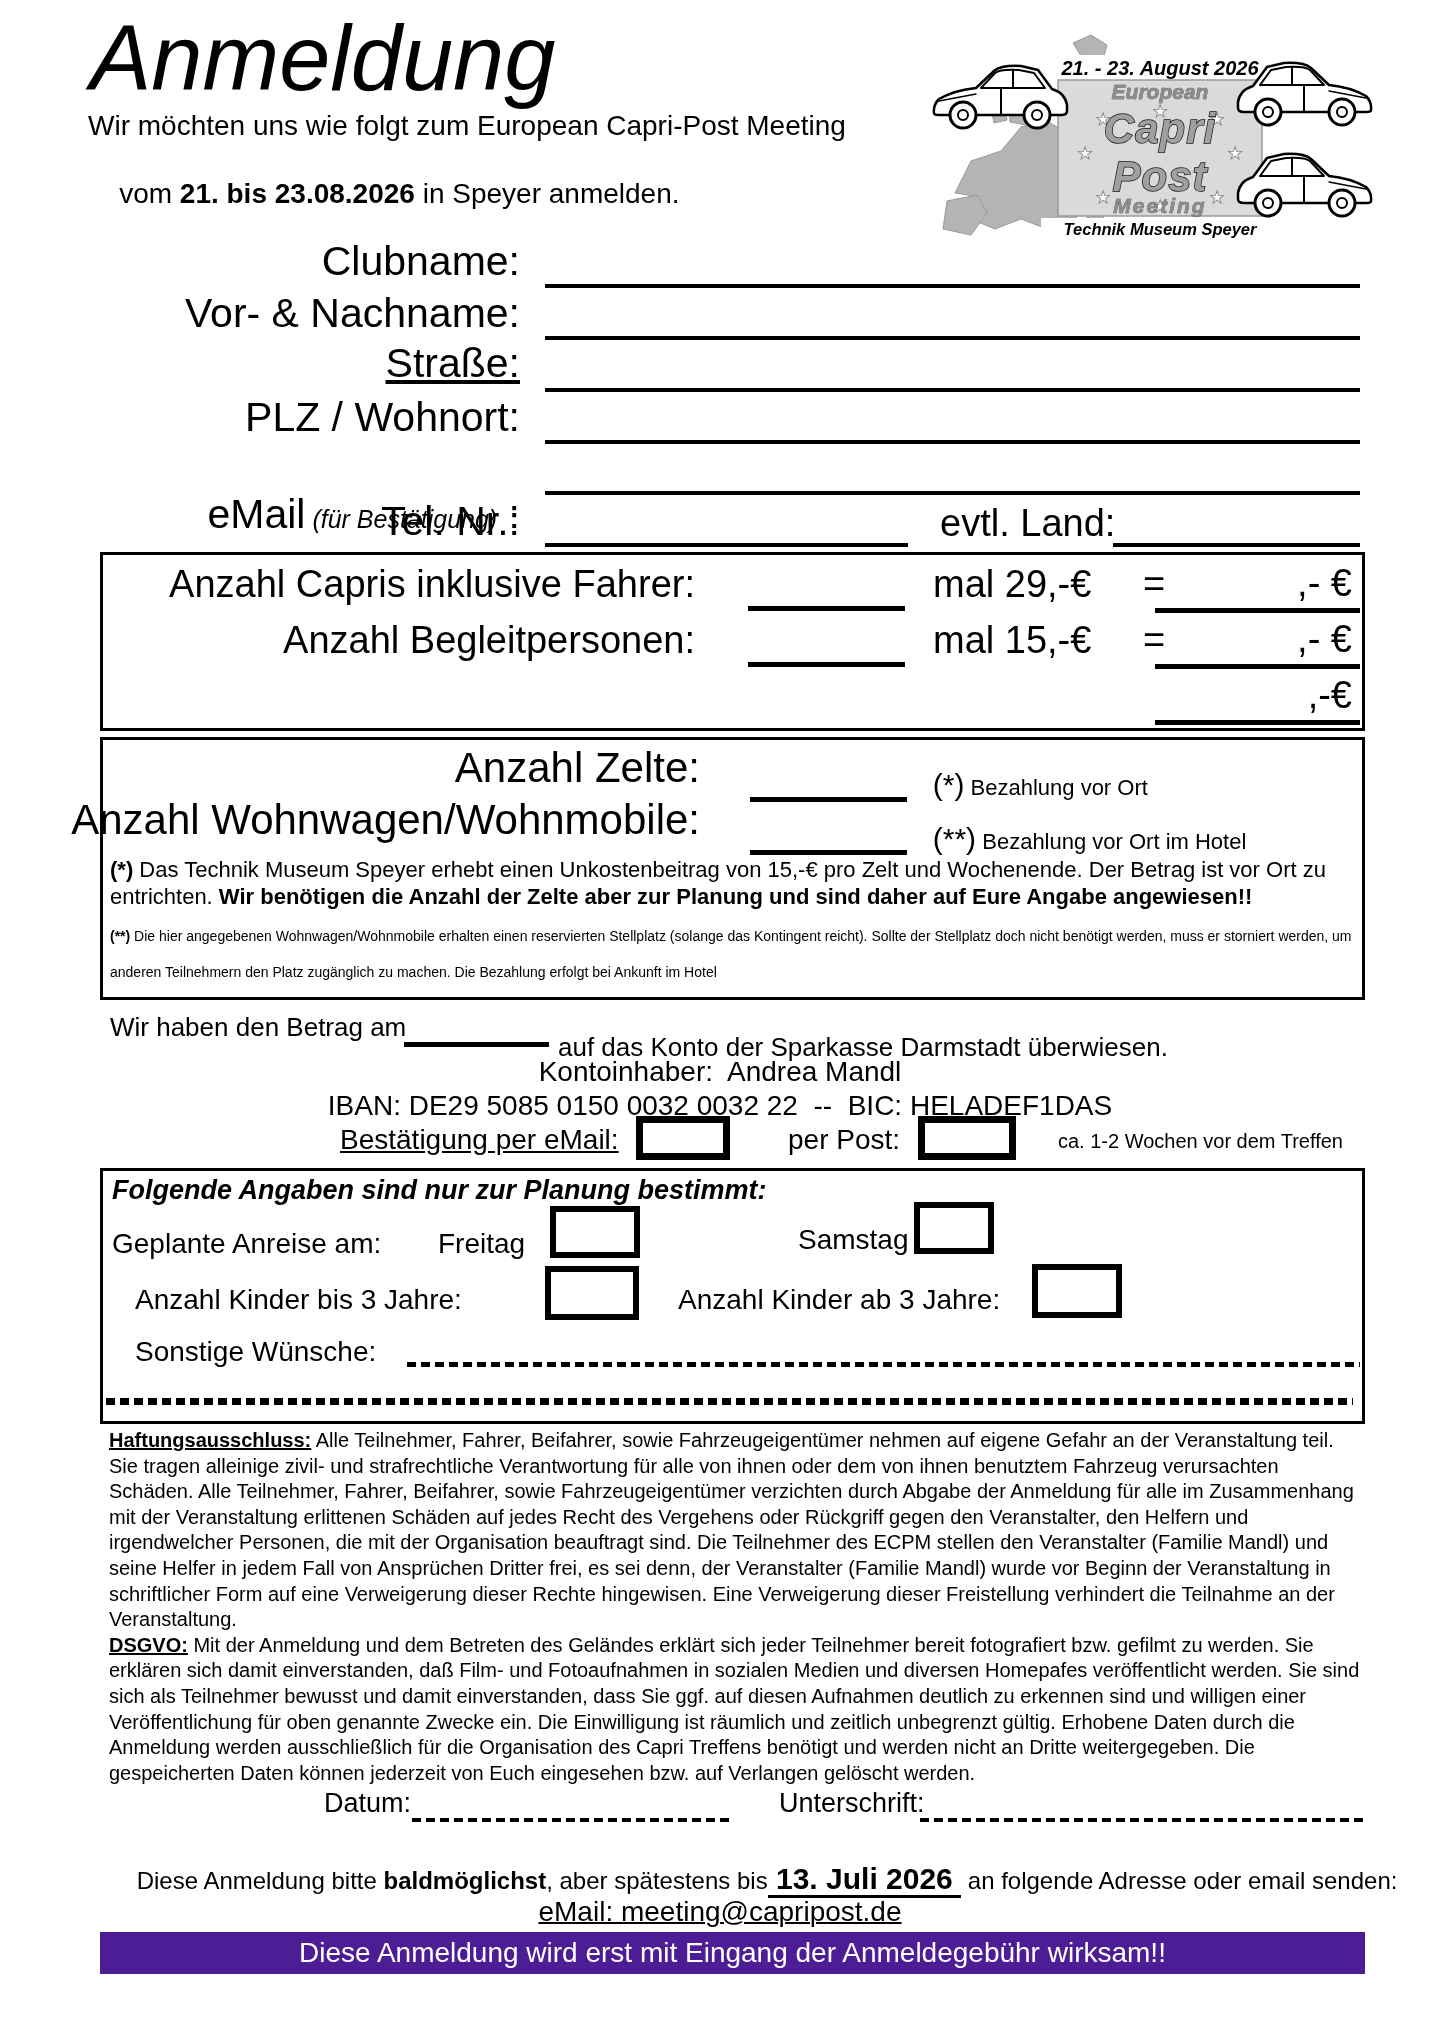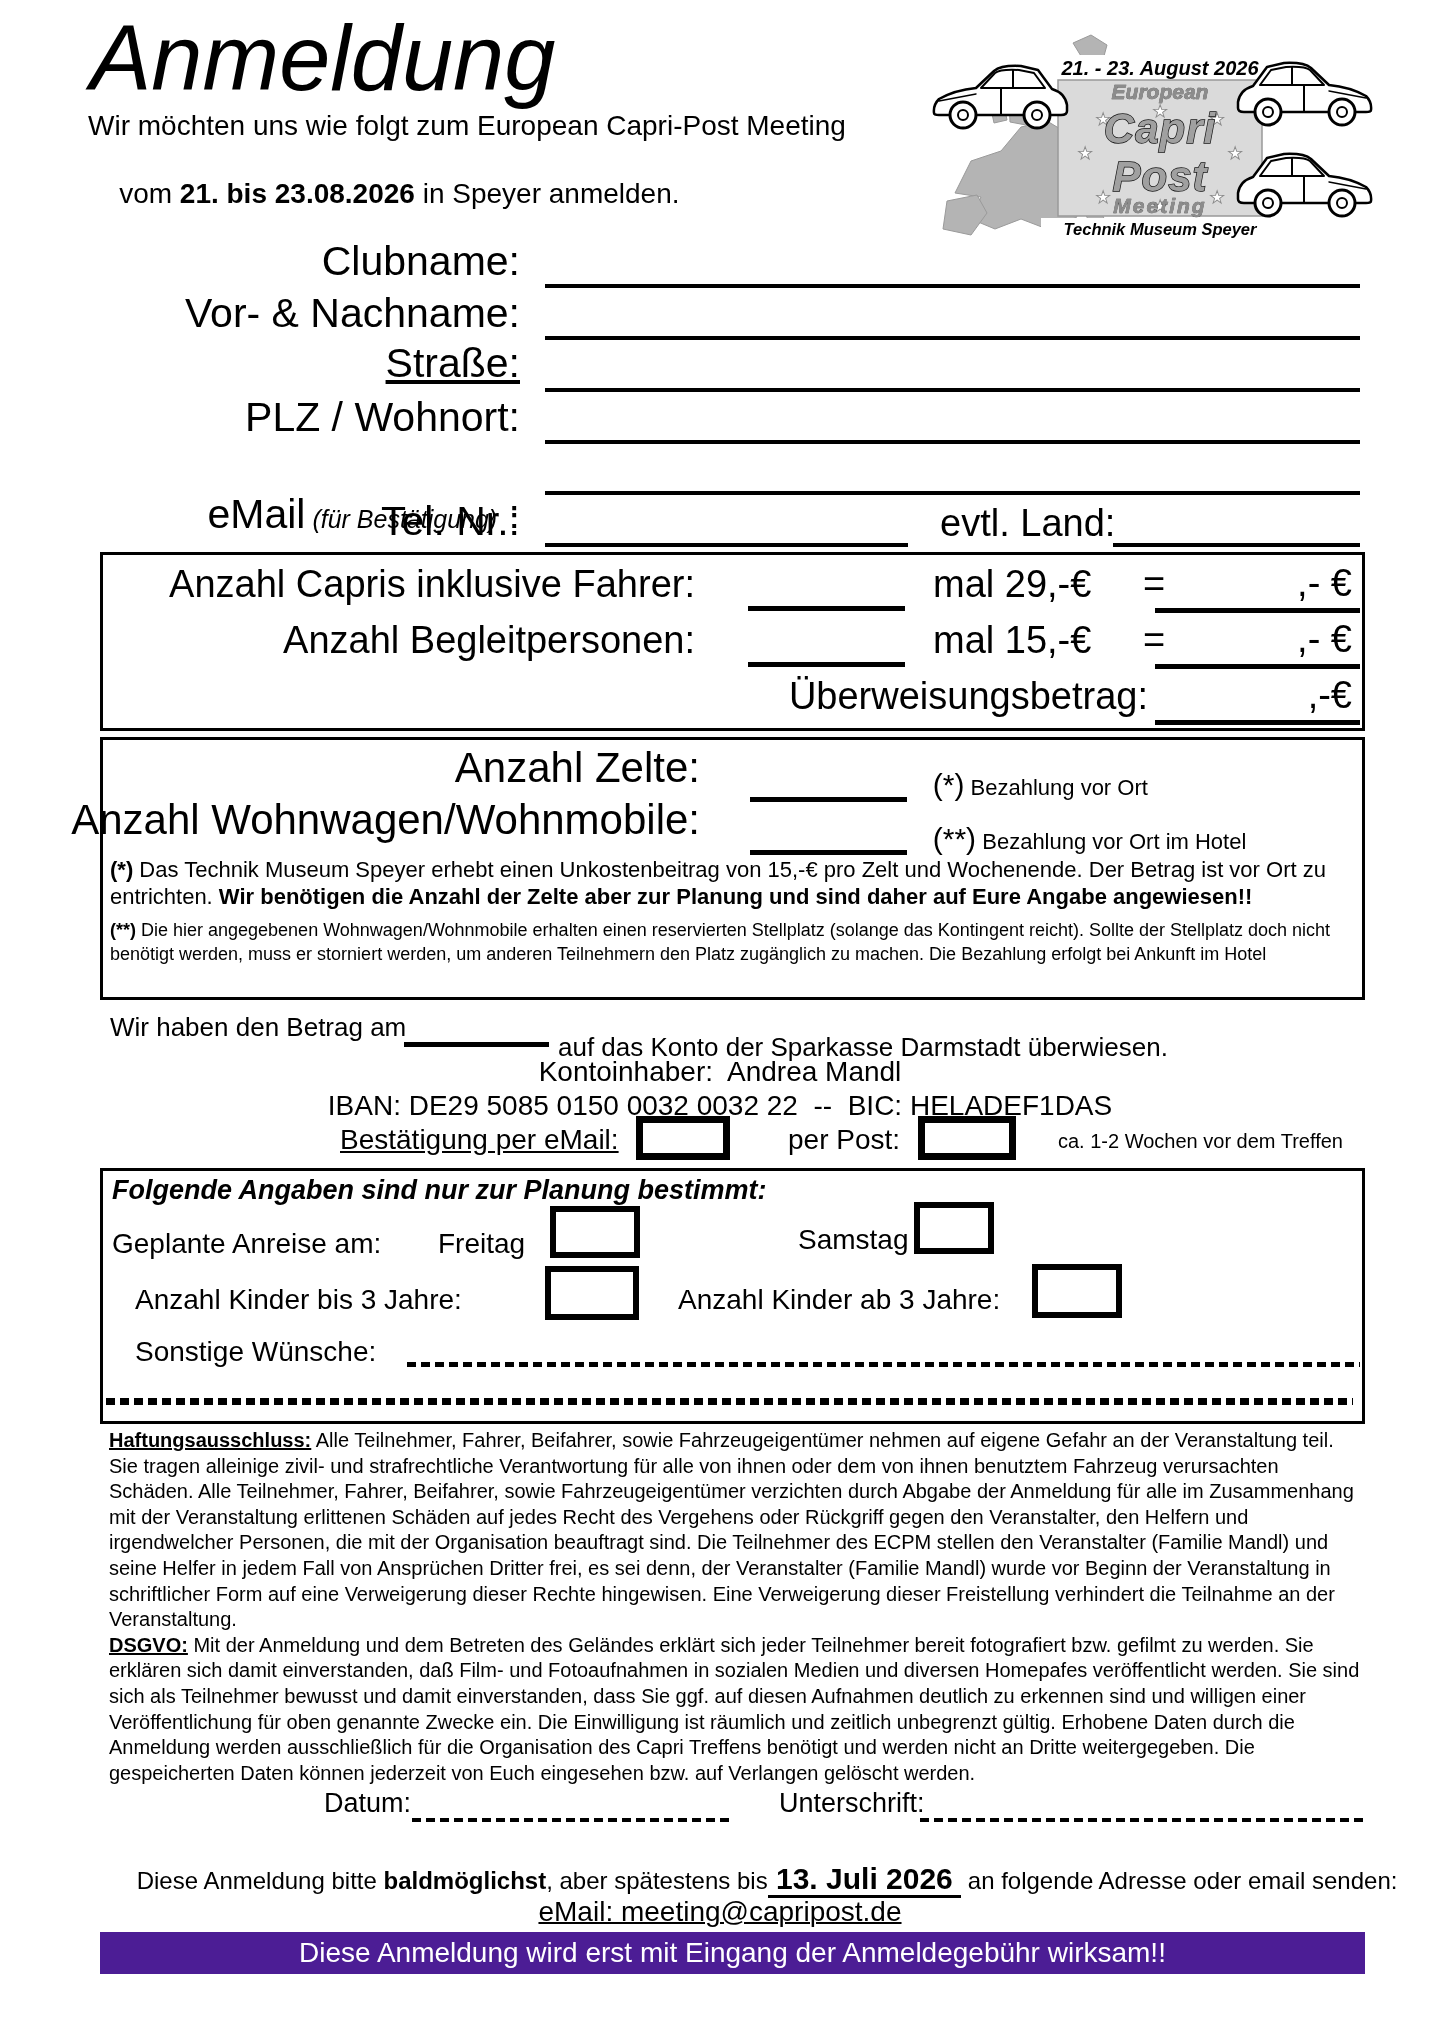--- a/index.html
+++ b/index.html
@@ -141,40 +141,39 @@
   <div class="lbl38" style="left:933px;top:562px;">mal 29,-€</div>
   <div class="lbl38" style="left:1143px;top:562px;">=</div>
   <div class="amt" style="left:1155px;top:560px;width:197px;">,- €</div>
 
   <div class="lbl38 r" style="left:120px;top:618px;width:575px;">Anzahl Begleitpersonen:</div>
   <div class="wline5" style="left:748px;top:662px;width:157px;"></div>
   <div class="lbl38" style="left:933px;top:618px;">mal 15,-€</div>
   <div class="lbl38" style="left:1143px;top:618px;">=</div>
   <div class="amt" style="left:1155px;top:616px;width:197px;">,- €</div>
 
-  <div class="lbl38 r" style="left:700px;top:674px;width:448px;">Überweisungsbetrag:</div>
   <div class="amt" style="left:1155px;top:672px;width:197px;">,-€</div>
 
   <div class="box" style="left:100px;top:737px;width:1259px;height:257px;"></div>
   <div class="r abs" style="left:300px;top:744px;width:400px;font-size:42px;">Anzahl Zelte:</div>
   <div class="wline5" style="left:750px;top:797px;width:157px;"></div>
   <div class="abs pre" style="left:915px;top:750px;">
     <span style="font-size:30px;">(*)</span><span style="font-size:22px;"> Bezahlung vor Ort</span>
   </div>
 
   <div class="r abs" style="left:60px;top:796px;width:640px;font-size:42px;">Anzahl Wohnwagen/Wohnmobile:</div>
   <div class="wline5" style="left:750px;top:850px;width:157px;"></div>
   <div class="abs pre" style="left:915px;top:804px;">
     <span style="font-size:30px;">(**)</span><span style="font-size:22px;"> Bezahlung vor Ort im Hotel</span>
   </div>
 
   <div class="abs" style="left:110px;top:856px;width:1242px;font-size:22px;line-height:27px;">
     <span class="b">(*)</span><span> Das Technik Museum Speyer erhebt einen Unkostenbeitrag von 15,-€ pro Zelt und Wochenende. Der Betrag ist vor Ort zu entrichten. </span><span class="b">Wir benötigen die Anzahl der Zelte aber zur Planung und sind daher auf Eure Angabe angewiesen!!</span>
   </div>
-  <div class="abs" style="left:110px;top:918px;width:1242px;font-size:18px;line-height:24px;">
+  <div class="abs" style="left:110px;top:918px;width:1242px;font-size:14px;line-height:36px;">
     <span class="b">(**)</span><span> Die hier angegebenen Wohnwagen/Wohnmobile erhalten einen reservierten Stellplatz (solange das Kontingent reicht). Sollte der Stellplatz doch nicht benötigt werden, muss er storniert werden, um anderen Teilnehmern den Platz zugänglich zu machen. Die Bezahlung erfolgt bei Ankunft im Hotel</span>
   </div>
 
   <div class="abs" style="left:110px;top:1012px;font-size:26px;">Wir haben den Betrag am</div>
   <div class="wline5" style="left:404px;top:1042px;width:145px;"></div>
   <div class="abs" style="left:558px;top:1012px;font-size:26px;margin-top:20px;">auf das Konto der Sparkasse Darmstadt überwiesen.</div>
   <div class="abs c pre" style="left:0;top:1056px;width:1440px;font-size:28px;">Kontoinhaber:  Andrea Mandl</div>
   <div class="abs c pre" style="left:0;top:1090px;width:1440px;font-size:28px;">IBAN: DE29 5085 0150 0032 0032 22  --  BIC: HELADEF1DAS</div>
 
   <div class="abs" style="left:340px;top:1124px;font-size:28px;text-decoration:underline;">Bestätigung per eMail:</div>

